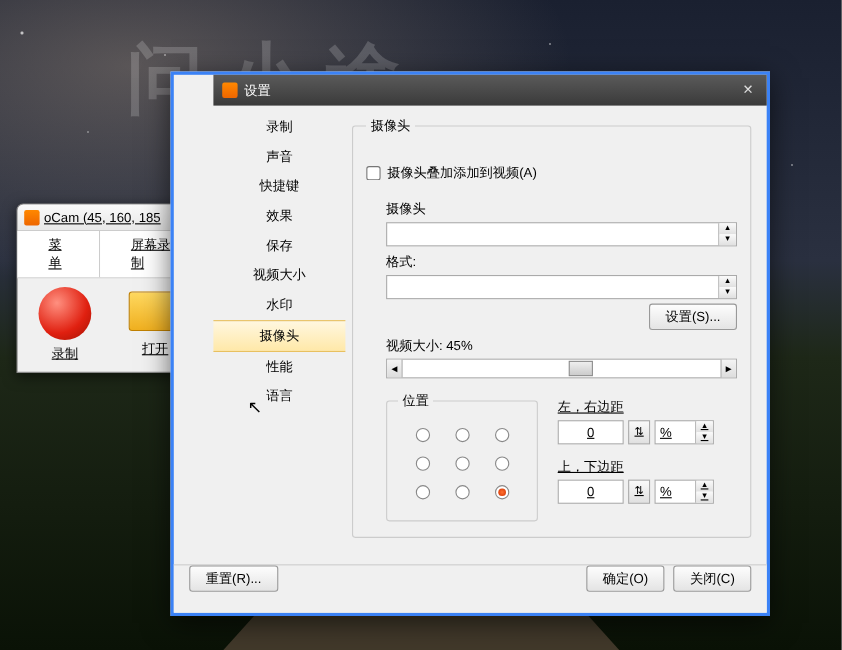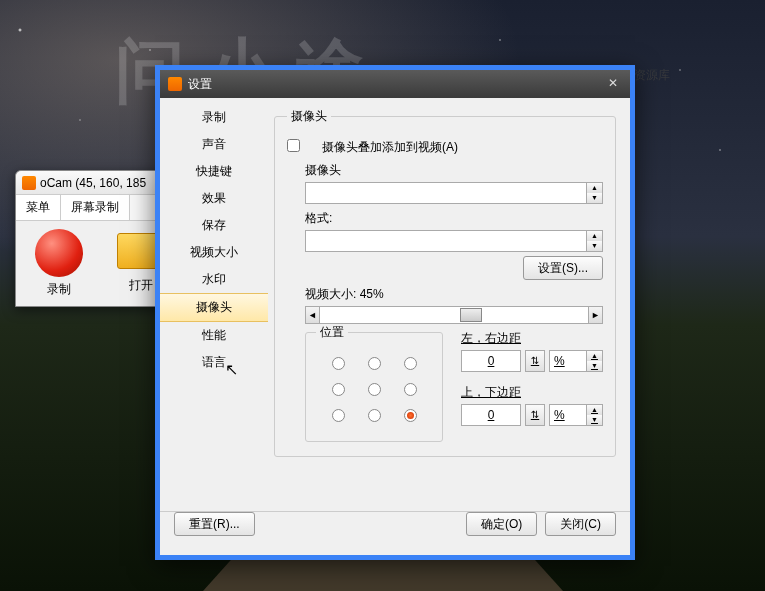--- a/index.html
+++ b/index.html
@@ -22,51 +22,51 @@
   border-bottom: 200px solid #5a4a3a; opacity: .7; }
 
 .watermark { position: absolute; top: 25px; left: 115px; font-size: 70px; font-weight: bold;
   color: rgba(255,255,255,.18); letter-spacing: 20px; pointer-events: none; }
 .watermark-side { position: absolute; top: 55px; right: 95px; font-size: 26px;
   color: rgba(80,78,70,.5); line-height: 1.2; pointer-events: none; }
 .watermark-pinyin { position: absolute; top: 148px; left: 185px; font-size: 13px; letter-spacing: 6px;
   color: rgba(200,200,200,.25); pointer-events: none; }
 
 
-.ocam-win { position: absolute; left: 15px; top: 170px; width: 170px; background: #f0f0f0;
-  border: 1px solid #888; border-radius: 6px 6px 0 0; box-shadow: 0 3px 12px rgba(0,0,0,.5); }
+.ocam-win { position: absolute; left: 15px; top: 185px; width: 170px; background: #f0f0f0;
+  border: 1px solid #888; border-radius: 6px 6px 0 0; box-shadow: 0 3px 12px rgba(0,0,0,.5); text-decoration: underline; }
 .ocam-title { height: 24px; background: linear-gradient(#fafafa,#e8e8e8); border-radius: 6px 6px 0 0;
   display: flex; align-items: center; padding: 0 6px; gap: 4px; border-bottom: 1px solid #ccc; }
 .ocam-icon { width: 14px; height: 14px; background: linear-gradient(#f80,#e60); border-radius: 2px; }
 .ocam-tabs { display: flex; background: #f8f8f8; border-bottom: 1px solid #ccc; }
-.ocam-tab { padding: 4px 10px; border-right: 1px solid #ccc; background: #fff; }
+.ocam-tab { padding: 4px 28px; border-right: 1px solid #ccc; background: #fff; }
 .ocam-body { display: flex; padding: 8px 6px; gap: 8px; }
 .ocam-btn { flex: 1; text-align: center; }
 .red-ball { width: 48px; height: 48px; border-radius: 50%; margin: 0 auto 4px;
   background: radial-gradient(circle at 35% 30%, #ff9080, #e02010 60%, #a01000); }
 .folder { width: 48px; height: 40px; margin: 0 auto 8px; position: relative; }
 .folder::before { content: ""; position: absolute; inset: 4px 0 0 0; background: linear-gradient(#ffd960,#f0b020);
   border-radius: 3px; border: 1px solid #c08000; }
 
 
-.dlg { position: absolute; left: 155px; top: 65px; width: 480px; height: 495px;
-  background: #f0f0f0; border: 5px solid #3b82f6; box-shadow: 0 6px 24px rgba(0,0,0,.6); }
+.dlg { position: absolute; left: 155px; top: 65px; width: 545px; height: 495px;
+  background: #f0f0f0; border: 3px solid #3b82f6; box-shadow: 0 6px 24px rgba(0,0,0,.6); padding-left: 36px; }
 .dlg-title { height: 28px; background: linear-gradient(#5a5a5a,#3a3a3a); color: #fff;
   display: flex; align-items: center; padding: 0 8px; gap: 6px; }
 .dlg-title .spacer { flex: 1; }
 .dlg-close { width: 18px; height: 18px; color: #ddd; text-align: center; line-height: 16px; cursor: pointer; }
 .dlg-body { display: flex; height: 420px; }
 .sidebar { width: 120px; padding: 6px 0; }
 .side-item { padding: 5px 0; text-align: center; cursor: pointer; }
 .side-item.sel { background: linear-gradient(#fff7e0,#ffe8a8); border: 1px solid #e8c060; border-left: none; border-right: none; }
 .content { flex: 1; padding: 10px 14px 10px 6px; }
 
 fieldset.grp { border: 1px solid #ccc; border-radius: 3px; padding: 10px 12px 14px; margin-bottom: 10px; }
 fieldset.grp legend { padding: 0 4px; }
-.row { display: flex; align-items: flex-start; gap: 22px; margin: 4px 0; }
+.row { display: flex; align-items: center; gap: 6px; margin: 16px 0; }
 .lbl { display: block; margin: 6px 0 3px; }
 
 input[type=text].combo, .combo-box { width: 100%; height: 22px; border: 1px solid #aaa; background: #fff;
   display: flex; align-items: center; padding: 0 4px; }
 .spin-btn { width: 16px; display: flex; flex-direction: column; border-left: 1px solid #aaa; margin-left: auto; margin-right: -4px; height: 20px; }
 .spin-btn span { flex: 1; font-size: 7px; text-align: center; background: linear-gradient(#fafafa,#e0e0e0); line-height: 9px; }
 
 .btn { height: 24px; padding: 0 14px; background: linear-gradient(#fdfdfd,#e4e4e4);
   border: 1px solid #999; border-radius: 3px; cursor: pointer; display: inline-flex; align-items: center; }
 
@@ -180,21 +180,21 @@
             <button class="btn">设置(S)...</button>
           </div>
 
           <span class="lbl">视频大小: 45%</span>
           <div class="slider-wrap">
             <div class="slider-arrow l">◄</div>
             <div class="slider-thumb" style="left:52%"></div>
             <div class="slider-arrow r">►</div>
           </div>
 
-          <div style="display:flex; gap:18px; align-items:flex-start">
+          <div style="display:flex; gap:18px; margin-top:12px; align-items:flex-start">
             <fieldset class="grp" style="margin:0; padding:6px 10px 10px">
               <legend>位置</legend>
               <div class="pos-grid" id="posgrid">
                   <div class="radio"></div>
                   <div class="radio"></div>
                   <div class="radio"></div>
                   <div class="radio"></div>
                   <div class="radio"></div>
                   <div class="radio"></div>
                   <div class="radio"></div>

